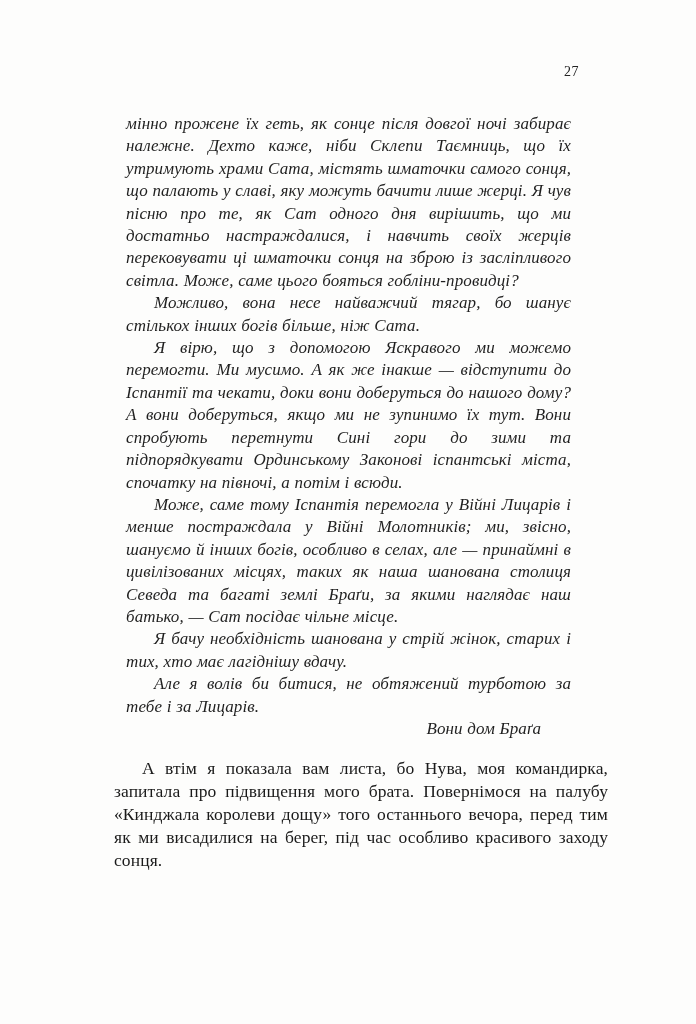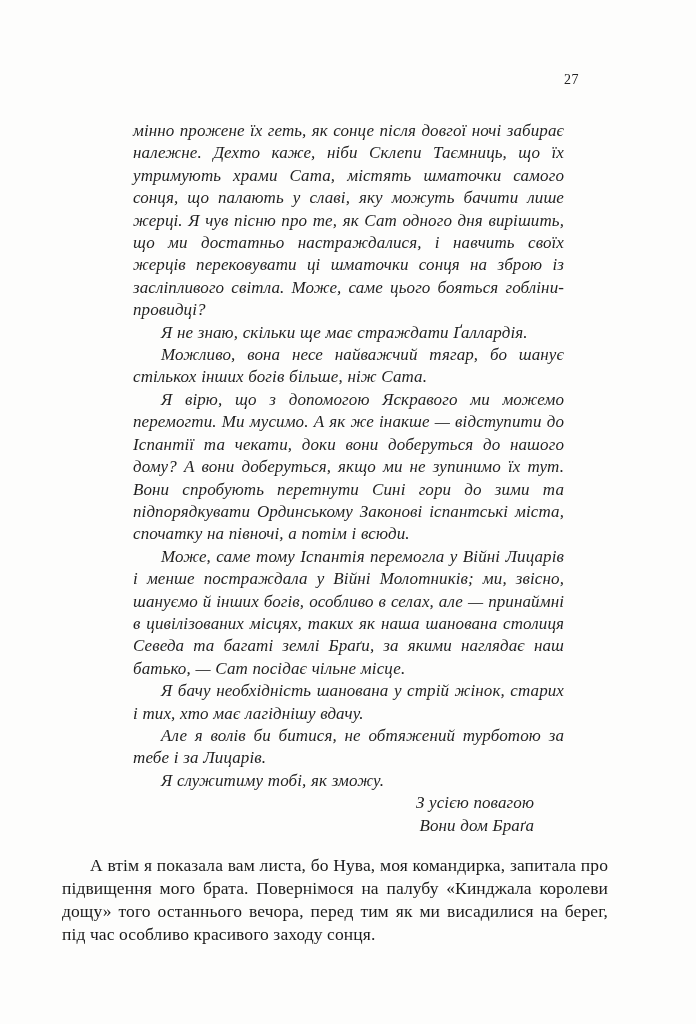--- a/index.html
+++ b/index.html
@@ -14,29 +14,29 @@
     height: 1024px;
     background: #fdfdfc;
     font-family: "Liberation Serif", "DejaVu Serif", serif;
     color: #1f1f1f;
     box-sizing: border-box;
     overflow: hidden;
   }
 
   .page-number {
     position: absolute;
-    top: 72px;
+    top: 64px;
     left: 564px;
     font-size: 14px;
     letter-spacing: 0.5px;
     color: #222;
   }
 
   .letter {
-    margin: 12px;
+    margin: 5px;
     padding-top: 108px;
     padding-left: 121px;
     padding-right: 120px;
   }
 
   .letter p {
     margin: 0;
     font-style: italic;
     font-size: 17px;
     line-height: 22.4px;
@@ -52,21 +52,21 @@
 
   .letter p.signoff,
   .letter p.signature {
     text-align: right;
     text-indent: 0;
     padding-right: 30px;
   }
 
   .narration {
     margin-top: 17px;
-    padding-left: 62px;
+    padding-left: 114px;
     padding-right: 88px;
   }
 
   .narration p {
     margin: 0;
     font-style: normal;
     font-size: 17.5px;
     line-height: 23px;
     text-align: justify;
     text-indent: 28px;
@@ -76,28 +76,25 @@
 </style>
 </head>
 <body>
 
 <div class="page">
 
   <div class="page-number">27</div>
 
   <div class="letter">
     <p class="no-indent">мінно прожене їх геть, як сонце після довгої ночі забирає належне. Дехто каже, ніби Склепи Таємниць, що їх утримують храми Сата, містять шматочки самого сонця, що палають у славі, яку можуть бачити лише жерці. Я чув пісню про те, як Сат одного дня вирішить, що ми достатньо настраждалися, і навчить своїх жерців перековувати ці шматочки сонця на зброю із засліпливого світла. Може, саме цього бояться гобліни-провидці?</p>
-    <p>Я не знаю, скільки ще має страждати Ґаллардія.</p>
     <p>Можливо, вона несе найважчий тягар, бо шанує стількох інших богів більше, ніж Сата.</p>
     <p>Я вірю, що з допомогою Яскравого ми можемо перемогти. Ми мусимо. А як же інакше — відступити до Іспантії та чекати, доки вони доберуться до нашого дому? А вони доберуться, якщо ми не зупинимо їх тут. Вони спробують перетнути Сині гори до зими та підпорядкувати Ординському Законові іспантські міста, спочатку на півночі, а потім і всюди.</p>
     <p>Може, саме тому Іспантія перемогла у Війні Лицарів і менше постраждала у Війні Молотників; ми, звісно, шануємо й інших богів, особливо в селах, але — принаймні в цивілізованих місцях, таких як наша шанована столиця Севеда та багаті землі Браґи, за якими наглядає наш батько, — Сат посідає чільне місце.</p>
     <p>Я бачу необхідність шанована у стрій жінок, старих і тих, хто має лагіднішу вдачу.</p>
     <p>Але я волів би битися, не обтяжений турботою за тебе і за Лицарів.</p>
-    <p>Я служитиму тобі, як зможу.</p>
-    <p class="signoff">З усією повагою</p>
     <p class="signature">Вони дом Браґа</p>
   </div>
 
   <div class="narration">
     <p>А втім я показала вам листа, бо Нува, моя командирка, запитала про підвищення мого брата. Повернімося на палубу «Кинджала королеви дощу» того останнього вечора, перед тим як ми висадилися на берег, під час особливо красивого заходу сонця.</p>
   </div>
 
 </div>
 
 </body></html>

